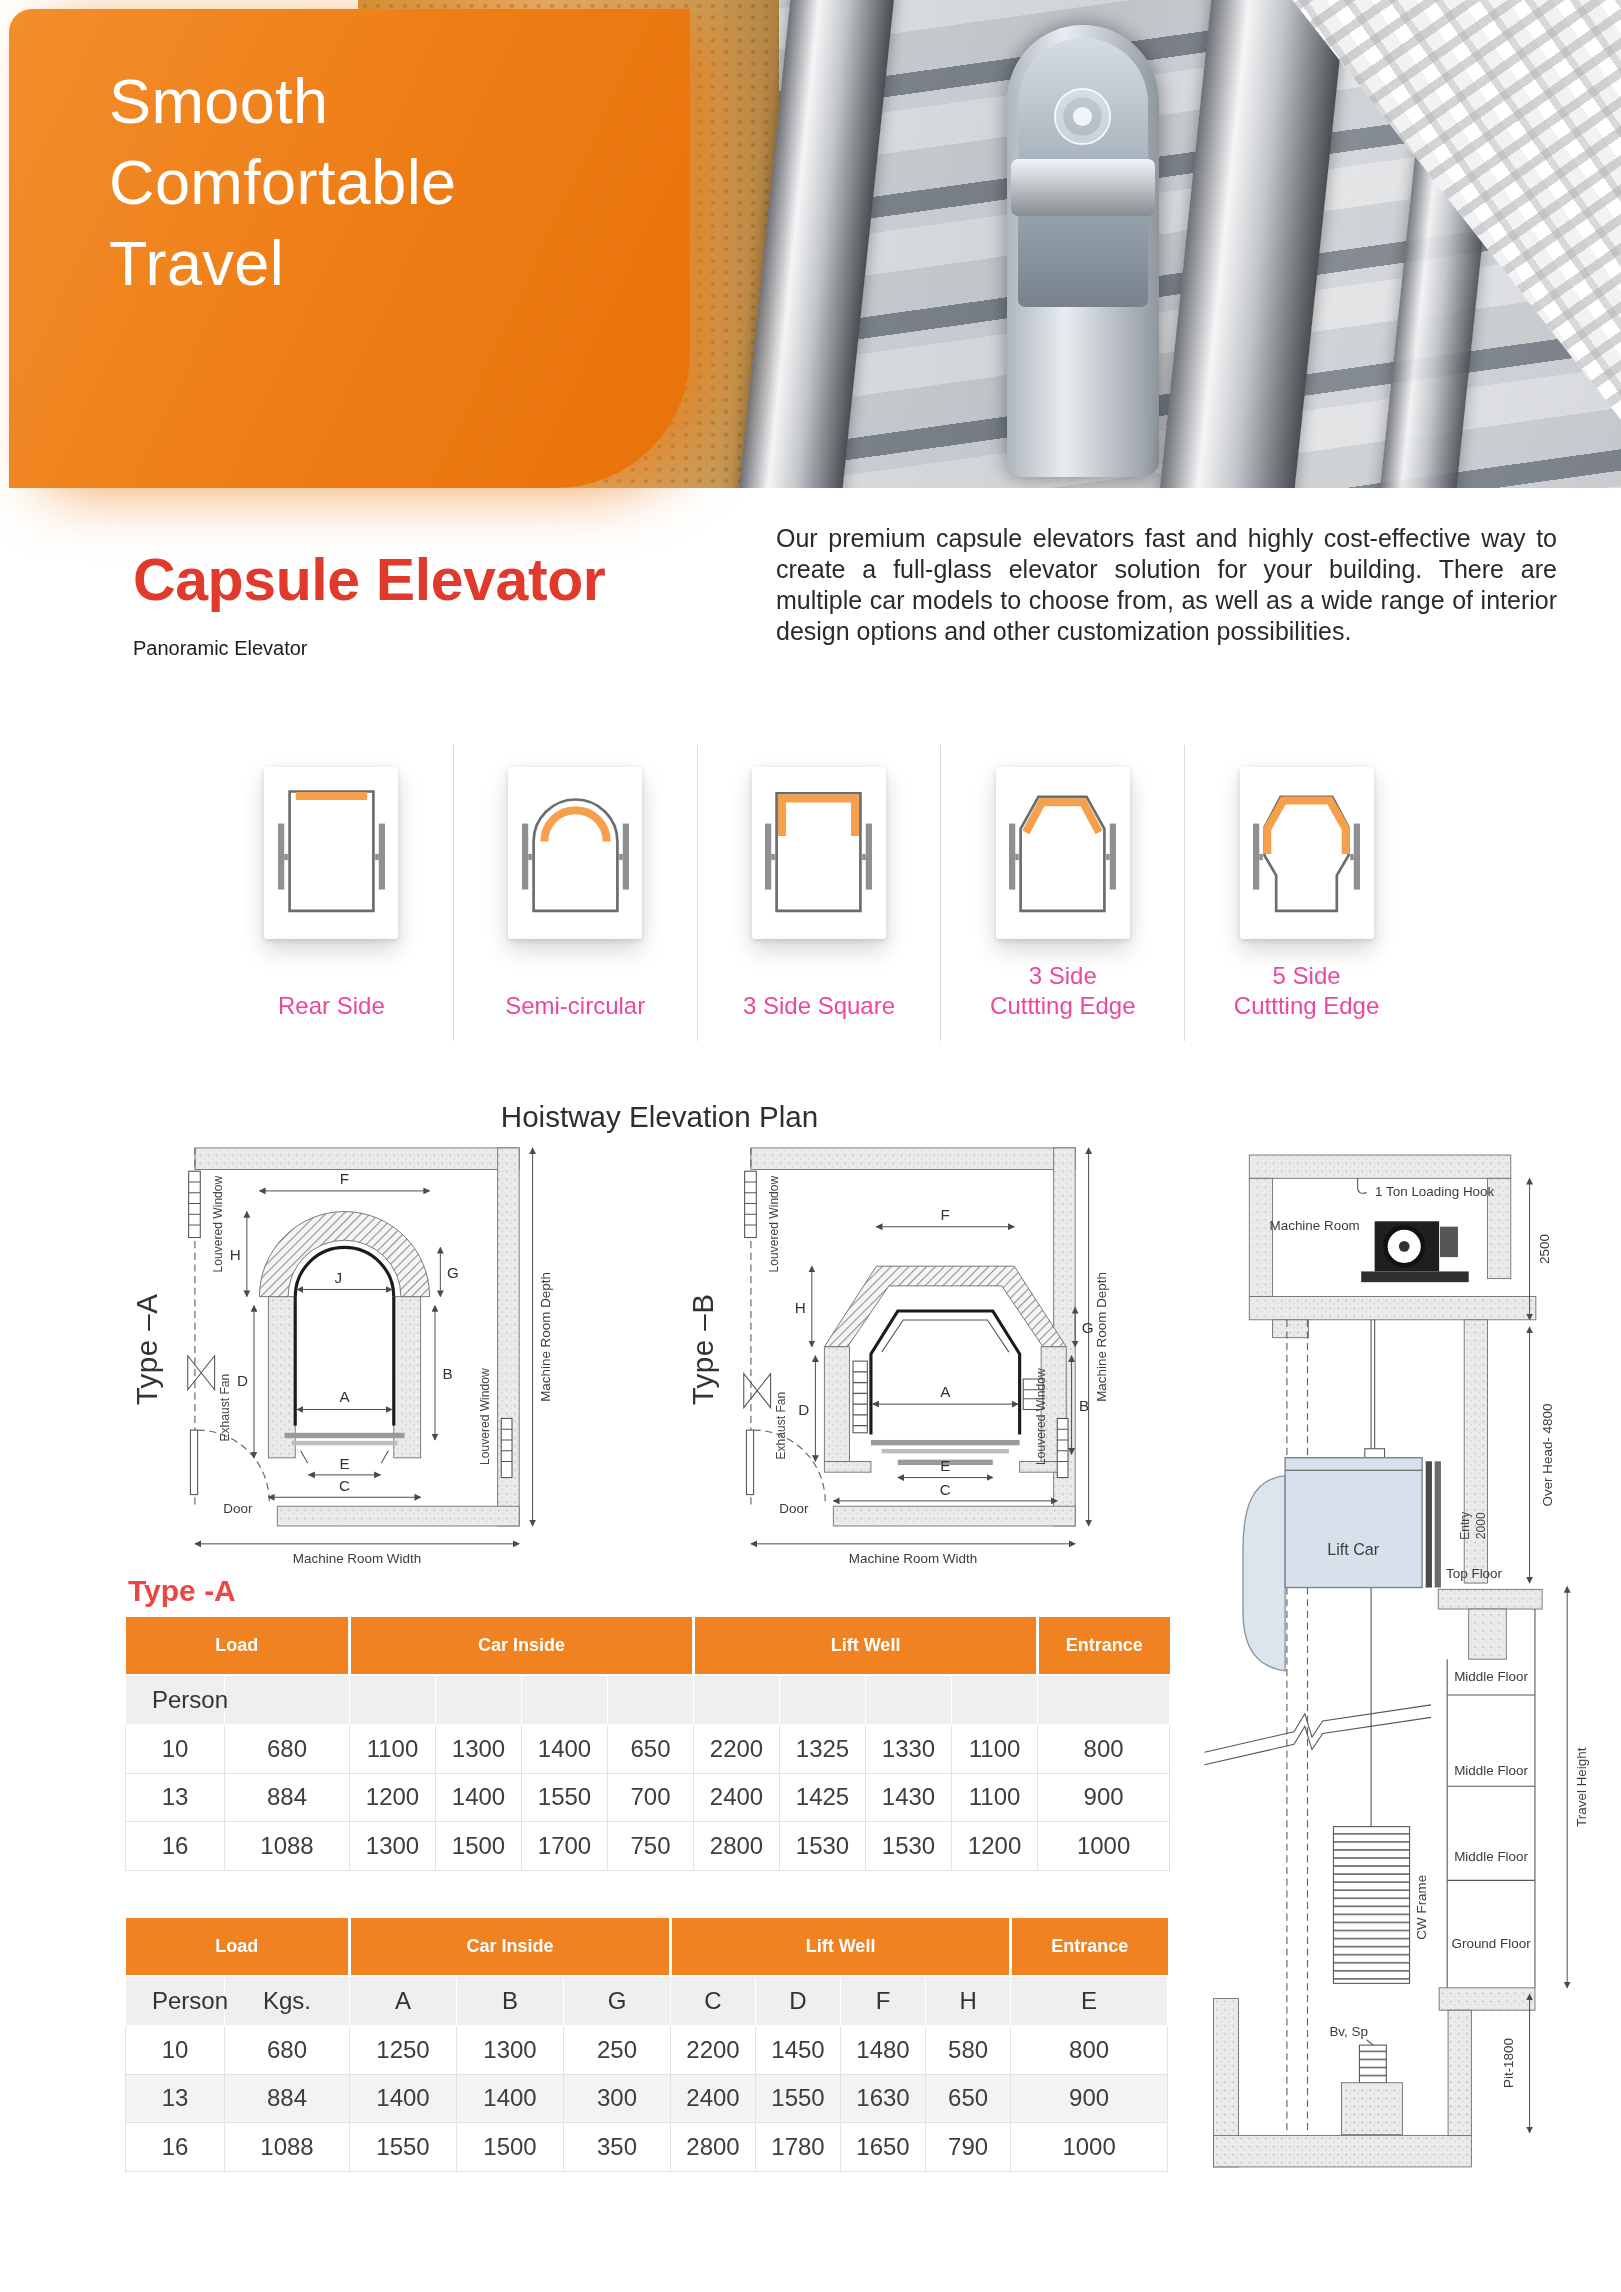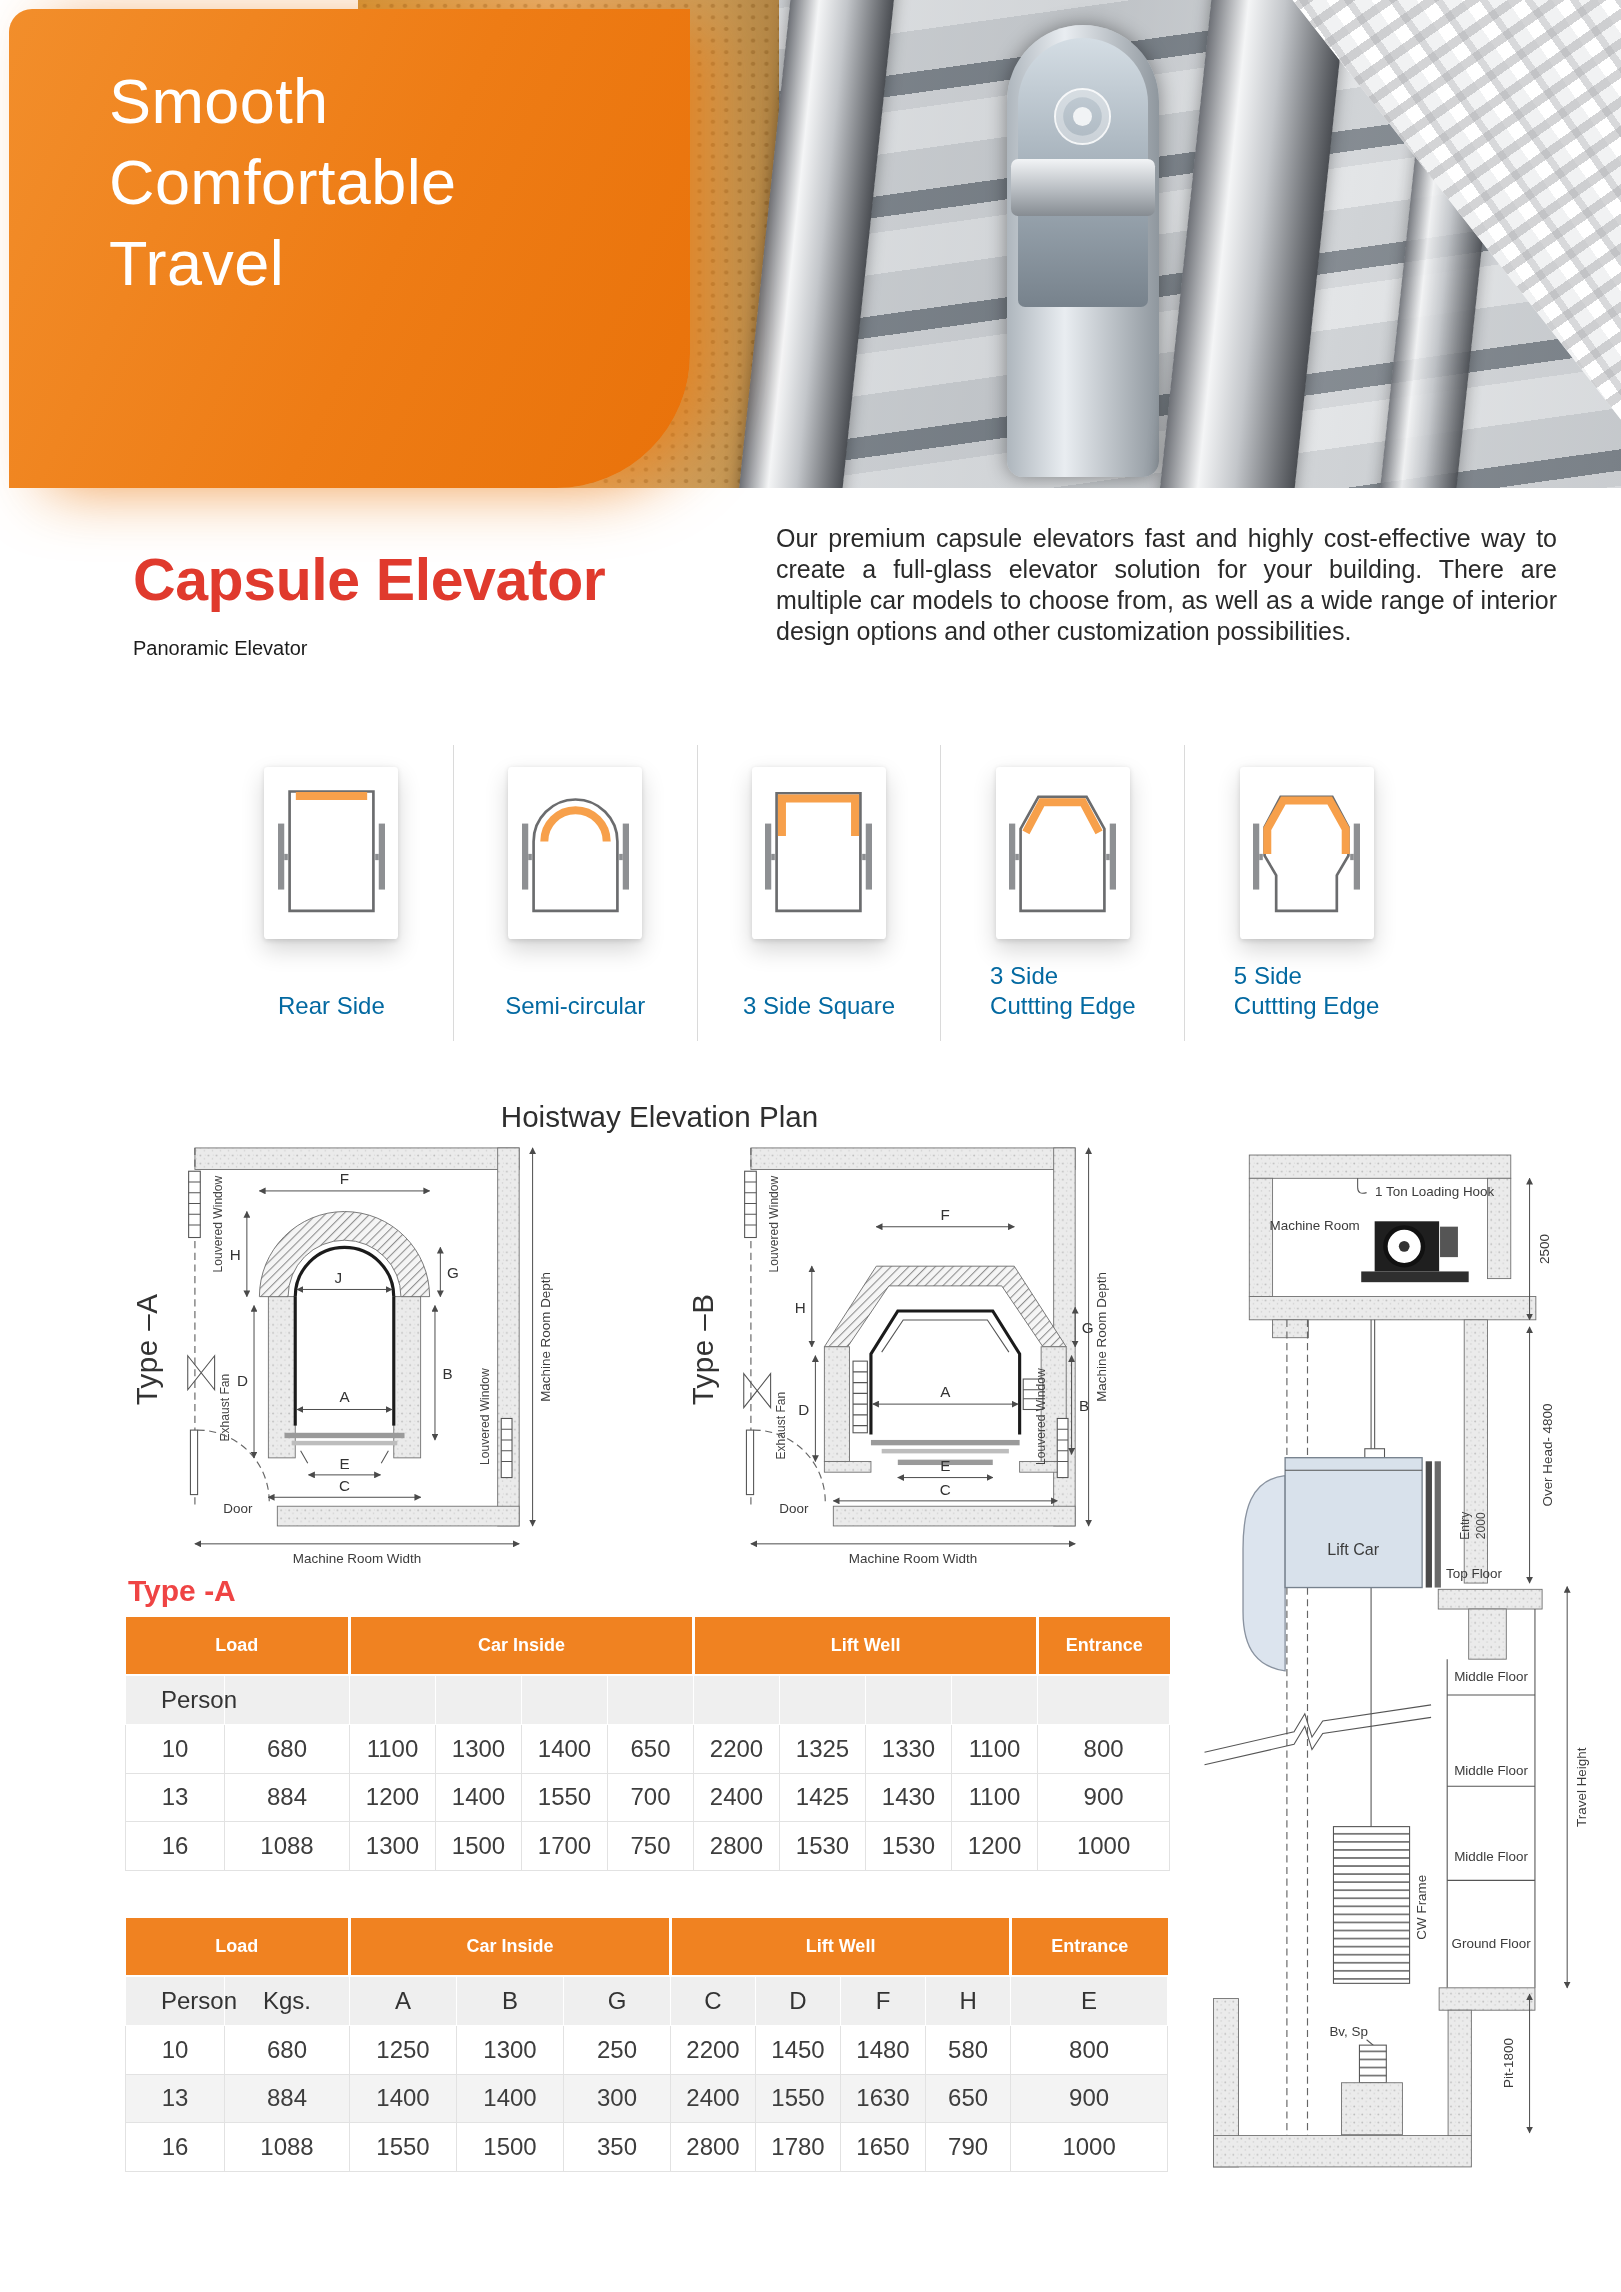--- a/index.html
+++ b/index.html
@@ -51,21 +51,21 @@
   .intro-title h1{font-size:59px;font-weight:700;color:var(--red);letter-spacing:-0.4px;}
   .intro-subtitle{margin-top:23px;font-size:20px;color:#1c1c1c;}
   .intro-para{position:absolute;left:776px;top:523px;width:781px;font-size:25px;line-height:31px;text-align:justify;color:#2a2a2a;}
 
   
   .models{position:absolute;left:210px;top:745px;width:1218px;height:296px;display:flex;}
   .model{flex:1;display:flex;flex-direction:column;align-items:center;}
   .model + .model{border-left:0.9px solid #DADADA;}
   .model-card{width:134px;height:172px;margin-top:21.5px;background:#fff;border-radius:3.6px;
     box-shadow:0 10.7px 23px rgba(0,0,0,.16),0 1.8px 5.4px rgba(0,0,0,.12);display:flex;align-items:center;justify-content:center;}
-  .model-label{height:70px;display:flex;align-items:flex-end;margin-top:12.5px;font-size:24px;line-height:30px;white-space:pre-line;color:#0369a1;}
+  .model-label{height:70px;display:flex;align-items:flex-end;margin-top:12.5px;font-size:24px;line-height:30px;text-align:center;white-space:pre-line;color:#ec4899;}
   .shape-outline{stroke:#6B6C6E;stroke-width:3;fill:none;}
   .shape-accent{stroke:var(--orange-light);stroke-width:9;fill:none;}
   .shape-rail{fill:#8E9093;}
 
   
   .plan-heading{position:absolute;left:391px;top:1100px;width:537px;text-align:center;font-size:29.6px;font-weight:500;color:#2e2e2e;}
   .diag{position:absolute;}
   #diagA{left:134px;top:1121px;width:421px;height:448px;}
   #diagB{left:690px;top:1121px;width:421px;height:448px;}
   #elev{left:1191px;top:1121px;width:430px;height:1088px;}
@@ -89,21 +89,21 @@
   .type-title{position:absolute;font-size:30px;font-weight:700;color:#ef4444;}
   #titleA{left:128px;top:1574px;}
   #titleB{left:128px;top:1944px;}
   .spec-table{position:absolute;width:1043px;border-collapse:collapse;table-layout:fixed;}
   #table-a{left:125px;top:1617px;}
   #table-b{left:125px;top:1918px;}
   .spec-table th{background:var(--table-header);color:#fff;font-size:18px;font-weight:700;padding:18px 0;border-right:3.6px solid #fff;border-bottom:2.7px solid #fff;}
   .spec-table th:last-child{border-right:none;}
   .spec-table td{border:0.9px solid #E2E2E2;text-align:center;font-size:24px;color:#3d3d3d;padding:9.9px 0;background:#fff;}
   .spec-table tr.sub td{background:#EFEFEF;border-color:#fff;border-bottom:1.8px solid #fff;color:#333;}
-  .spec-table tr.sub td:first-child{text-align:left;padding-left:35px;}
+  .spec-table tr.sub td:first-child{text-align:left;padding-left:26px;}
   #table-b tbody tr:nth-child(3) td{background:#F3F3F3;}
 
   
   .page-num{position:absolute;left:1325px;top:2205px;font-size:38px;color:#222;}
   .footer-bar{position:absolute;left:1390px;top:2214px;width:229px;height:29px;background:var(--accent);}
 </style>
 </head>
 <body>
 
 <div class="page">

